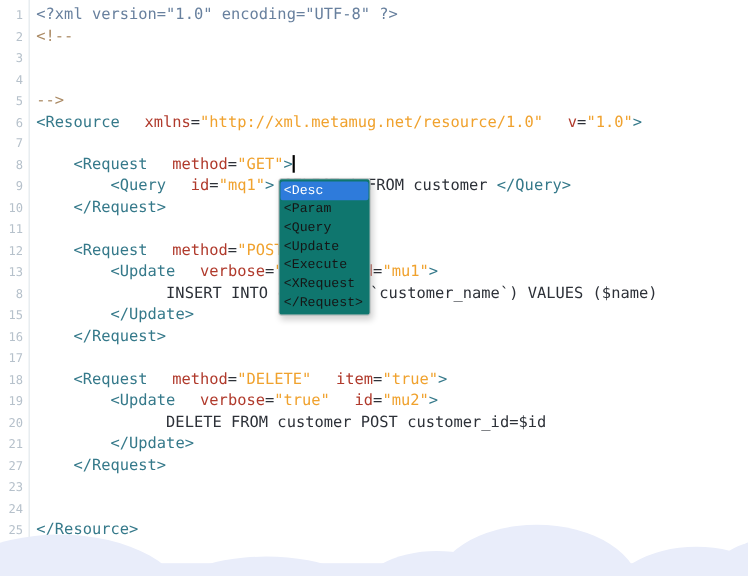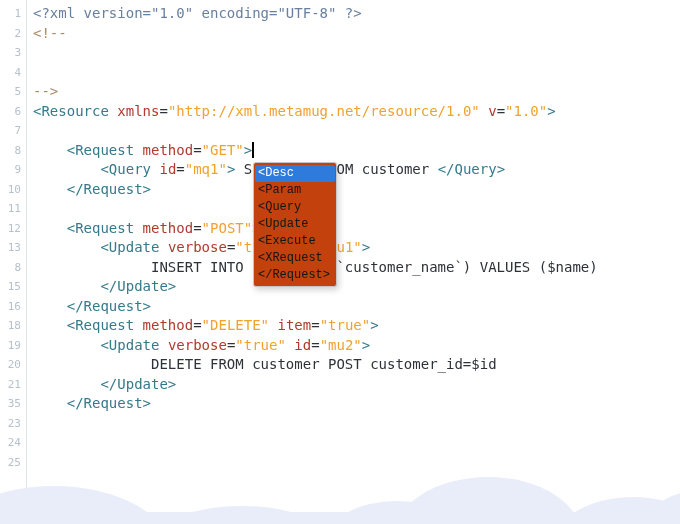--- a/index.html
+++ b/index.html
@@ -28,34 +28,34 @@
   .line { display: flex; white-space: pre; height: 19.5px; }
   .ln {
     flex: none; width: 21px;
     text-align: right; padding-right: 6px;
     color: #b6c1cb; font-size: 11px; line-height: 19.5px;
   }
   .lc { flex: none; padding-left: 6px; color: var(--c-plain); }
   .tok-meta    { color: var(--c-meta); }
   .tok-comment { color: var(--c-comment); }
   .tok-tag     { color: var(--c-tag); }
-  .tok-attr    { color: var(--c-attr); }
+  .tok-attr    { color: var(--c-attr); margin-left: 14px; }
   .tok-str     { color: var(--c-str); }
   .tok-plain   { color: var(--c-plain); }
   .caret {
     display: inline-block;
     width: 1.6px; height: 16px;
     background: #000;
     vertical-align: middle;
     transform: translateY(-1px);
   }
   .hint-popup {
     position: absolute; left: 253px; top: 162px;
     width: 80px;
-    background: #c2410c;
+    background: #0f766e;
     border: 1px solid #c6c6c6;
     border-radius: 3px;
     padding: 2px 1px;
     box-shadow: 2px 3px 6px rgba(0,0,0,0.18);
     font-family: "Liberation Mono", monospace;
     font-size: 12px;
     z-index: 10;
   }
   .hint {
     height: 17px; line-height: 17px;
@@ -103,28 +103,29 @@
       <div class="line"><span class="ln">7</span><span class="lc"></span></div>
       <div class="line"><span class="ln">8</span><span class="lc"><span class="tok-plain">    </span><span class="tok-tag">&lt;Request </span><span class="tok-attr">method</span><span class="tok-plain">=</span><span class="tok-str">"GET"</span><span class="tok-tag">&gt;</span><span class="caret"></span></span></div>
       <div class="line"><span class="ln">9</span><span class="lc"><span class="tok-plain">        </span><span class="tok-tag">&lt;Query </span><span class="tok-attr">id</span><span class="tok-plain">=</span><span class="tok-str">"mq1"</span><span class="tok-tag">&gt;</span><span class="tok-plain"> SELECT * FROM customer </span><span class="tok-tag">&lt;/Query&gt;</span></span></div>
       <div class="line"><span class="ln">10</span><span class="lc"><span class="tok-plain">    </span><span class="tok-tag">&lt;/Request&gt;</span></span></div>
       <div class="line"><span class="ln">11</span><span class="lc"></span></div>
       <div class="line"><span class="ln">12</span><span class="lc"><span class="tok-plain">    </span><span class="tok-tag">&lt;Request </span><span class="tok-attr">method</span><span class="tok-plain">=</span><span class="tok-str">"POST"</span><span class="tok-tag">&gt;</span></span></div>
       <div class="line"><span class="ln">13</span><span class="lc"><span class="tok-plain">        </span><span class="tok-tag">&lt;Update </span><span class="tok-attr">verbose</span><span class="tok-plain">=</span><span class="tok-str">"true"</span><span class="tok-plain"> </span><span class="tok-attr">id</span><span class="tok-plain">=</span><span class="tok-str">"mu1"</span><span class="tok-tag">&gt;</span></span></div>
       <div class="line"><span class="ln">8</span><span class="lc"><span class="tok-plain">              INSERT INTO customer (`customer_name`) VALUES ($name)</span></span></div>
       <div class="line"><span class="ln">15</span><span class="lc"><span class="tok-plain">        </span><span class="tok-tag">&lt;/Update&gt;</span></span></div>
       <div class="line"><span class="ln">16</span><span class="lc"><span class="tok-plain">    </span><span class="tok-tag">&lt;/Request&gt;</span></span></div>
+      <div class="line"><span class="ln">17</span><span class="lc"></span></div>
       <div class="line"><span class="ln">18</span><span class="lc"><span class="tok-plain">    </span><span class="tok-tag">&lt;Request </span><span class="tok-attr">method</span><span class="tok-plain">=</span><span class="tok-str">"DELETE"</span><span class="tok-plain"> </span><span class="tok-attr">item</span><span class="tok-plain">=</span><span class="tok-str">"true"</span><span class="tok-tag">&gt;</span></span></div>
       <div class="line"><span class="ln">19</span><span class="lc"><span class="tok-plain">        </span><span class="tok-tag">&lt;Update </span><span class="tok-attr">verbose</span><span class="tok-plain">=</span><span class="tok-str">"true"</span><span class="tok-plain"> </span><span class="tok-attr">id</span><span class="tok-plain">=</span><span class="tok-str">"mu2"</span><span class="tok-tag">&gt;</span></span></div>
       <div class="line"><span class="ln">20</span><span class="lc"><span class="tok-plain">              DELETE FROM customer POST customer_id=$id</span></span></div>
       <div class="line"><span class="ln">21</span><span class="lc"><span class="tok-plain">        </span><span class="tok-tag">&lt;/Update&gt;</span></span></div>
-      <div class="line"><span class="ln">35</span><span class="lc"><span class="tok-plain">    </span><span class="tok-tag">&lt;/Request&gt;</span></span></div>
+      <div class="line"><span class="ln">27</span><span class="lc"><span class="tok-plain">    </span><span class="tok-tag">&lt;/Request&gt;</span></span></div>
       <div class="line"><span class="ln">23</span><span class="lc"></span></div>
       <div class="line"><span class="ln">24</span><span class="lc"></span></div>
-      <div class="line"><span class="ln">25</span></div>
+      <div class="line"><span class="ln">25</span><span class="lc"><span class="tok-tag">&lt;/Resource&gt;</span></span></div>
     </div>
 </div>
 
 <div class="hint-popup" id="hint-popup">
     <div class="hint active">&lt;Desc</div>
     <div class="hint">&lt;Param</div>
     <div class="hint">&lt;Query</div>
     <div class="hint">&lt;Update</div>
     <div class="hint">&lt;Execute</div>
     <div class="hint">&lt;XRequest</div>

